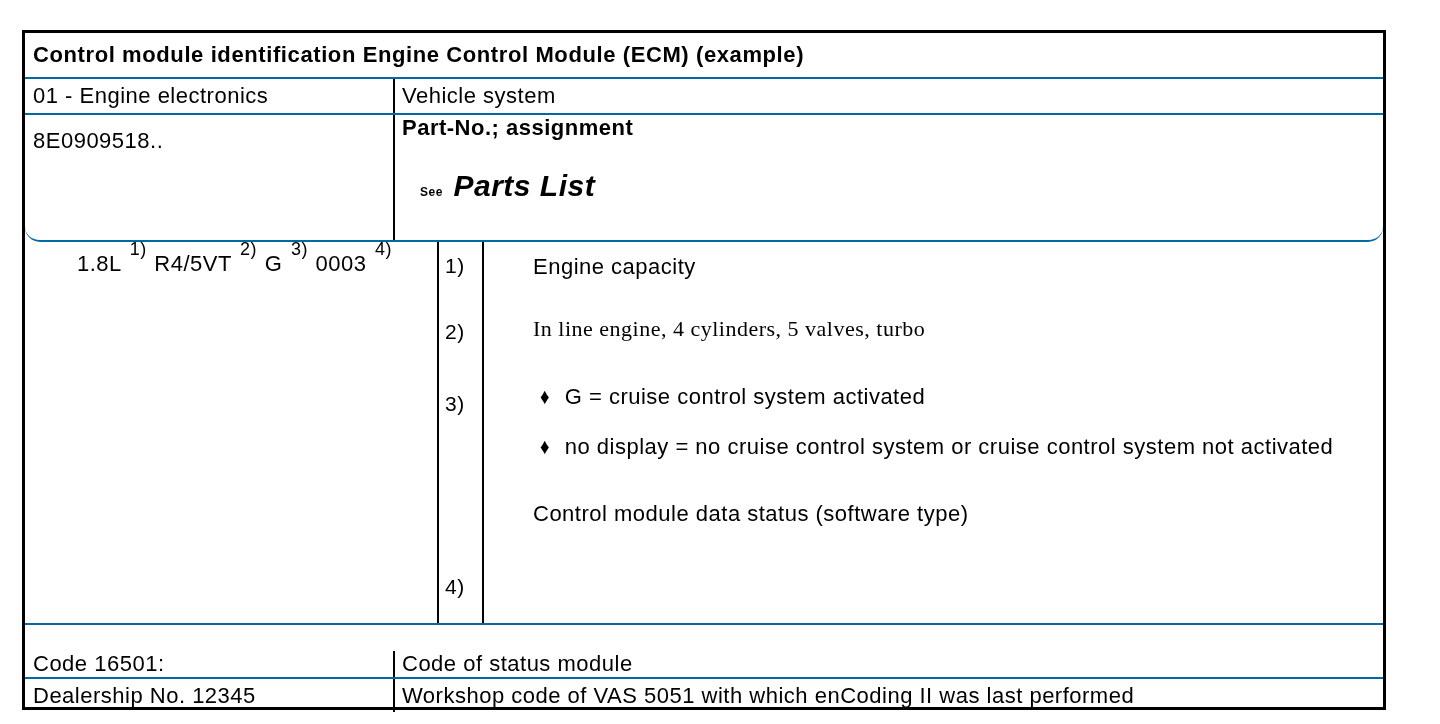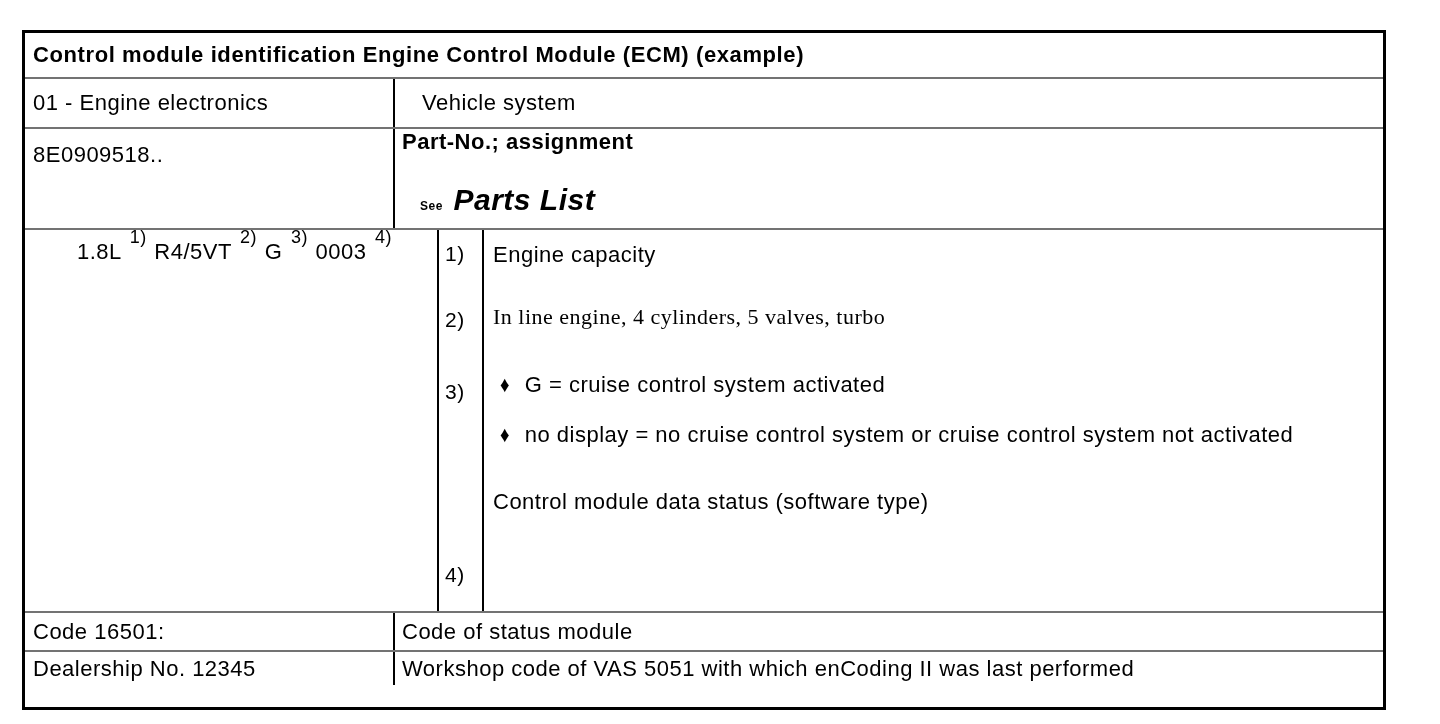--- a/index.html
+++ b/index.html
@@ -10,26 +10,26 @@
     color:#000000;
     overflow:hidden;
   }
   .doc-table {
     position:absolute; left:22px; top:30px;
     width:1364px; height:680px;
     border:3px solid #000;
     background:#fff;
     font-size:22px; line-height:26px; letter-spacing:0.5px;
   }
-  .row { display:flex; border-bottom:2px solid #737373; overflow:hidden; }
+  .row { display:flex; border-bottom:2px solid #0369a1; overflow:hidden; }
   .r-header { height:46px; align-items:center; padding-left:8px; font-weight:bold; letter-spacing:0.6px; }
-  .r-vehicle { height:50px;gap:20px; }
-  .r-partno  { height:101px; }
+  .r-vehicle { height:36px; }
+  .r-partno  { height:127px;border-radius:15px; }
   .r-engine  { height:383px; }
-  .r-code    { height:39px; }
+  .r-code    { height:54px;align-items:flex-end; }
   .r-dealer  { height:33px; border-bottom:none; }
 
   .cell-left {
     width:370px; flex:0 0 370px;
     border-right:2px solid #000;
     padding-left:8px;
   }
   .cell-right { flex:1 1 auto; padding-left:7px; }
   .r-vehicle .cell-left, .r-vehicle .cell-right,
   .r-code .cell-left, .r-code .cell-right,
@@ -52,21 +52,21 @@
     border-right:2px solid #000;
     position:relative;
     font-size:21px;
   }
   .num-col .fn { position:absolute; left:6px; }
   .fn-1 { top:11px; }
   .fn-2 { top:77px; }
   .fn-3 { top:149px; }
   .fn-4 { top:332px; }
 
-  .text-col { flex:1 1 auto; position:relative; }
+  .text-col { flex:1 1 auto; position:relative;margin-left:40px; }
   .text-col .note { position:absolute; left:9px; right:4px; }
   .note-capacity { top:12px; }
   .note-layout   { top:74px;font-family:Liberation Serif, serif; }
   .note-bullet1  { top:142px; }
   .note-bullet2  { top:192px; }
   .note-status   { top:259px; }
   .bullet-line { padding-left:6px; display:flex; align-items:baseline; }
   .diamond { margin-right:14px; transform:scaleX(0.85); display:inline-block; }
 </style>
 </head>

